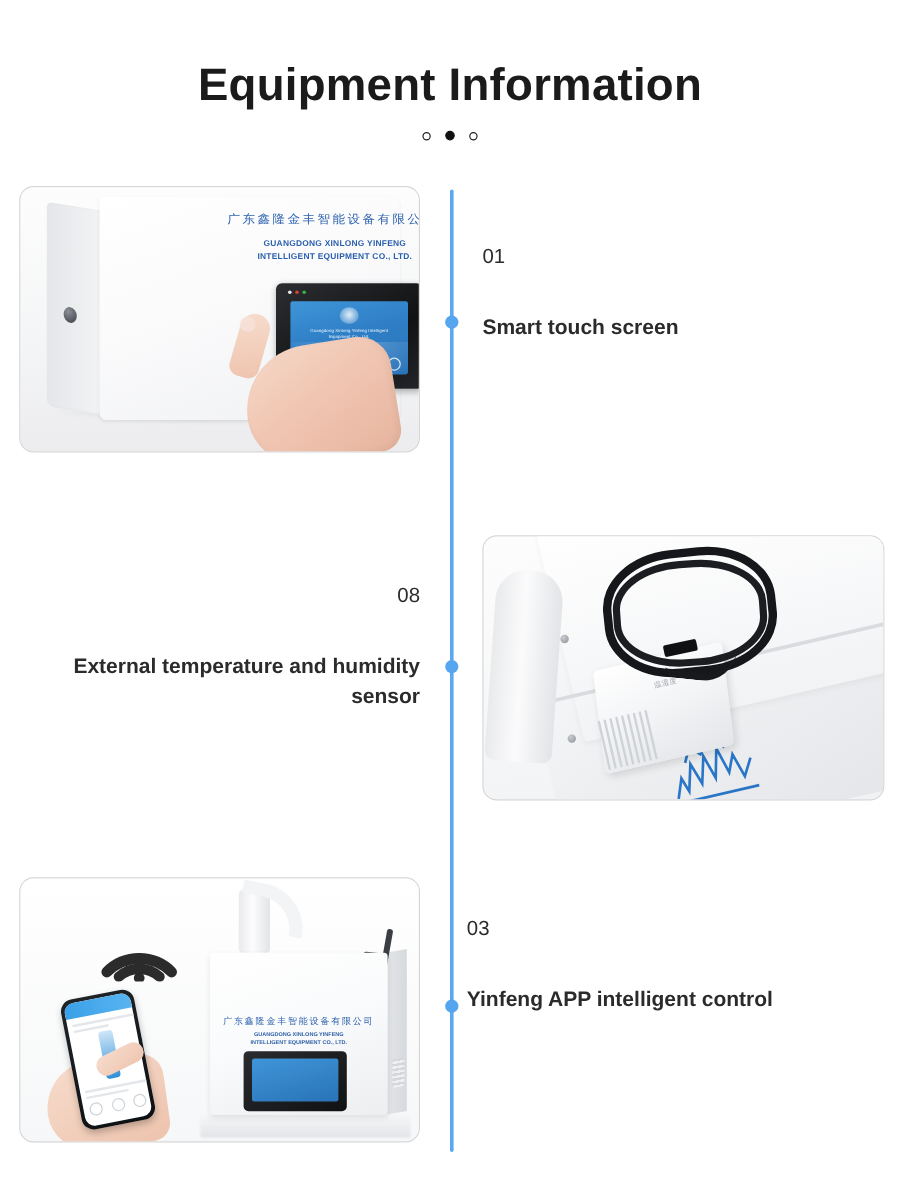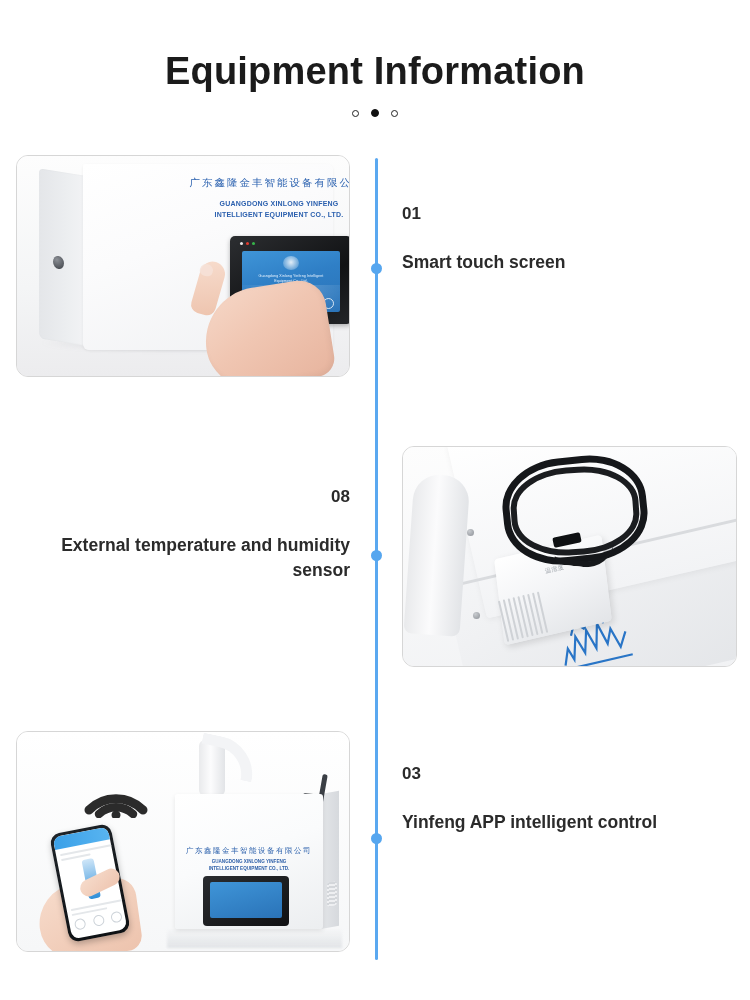--- a/index.html
+++ b/index.html
@@ -358,34 +358,34 @@
     position:absolute; left:150px; top:196px; width:175px; height:20px;
     background: linear-gradient(180deg, rgba(190,195,202,.35), rgba(255,255,255,0));
     transform: scaleY(-1);
     filter: blur(1px);
   }
 
   
   .item-text { position: absolute; }
   .item-num {
     font-size: 17px;
-    font-weight: bold;
+    font-weight: normal;
     color: #2b2b2b;
     line-height: 1;
   }
   .item-label {
     font-size: 17.5px;
     font-weight: bold;
     color: #2b2b2b;
     line-height: 25px;
-    margin-top: 28px;
+    margin-top: 38px;
   }
   .text-1 { left: 402px; top: 205px; width: 320px; text-align: left; }
   .text-2 { left: 28px;  top: 488px; width: 322px; text-align: right; }
-  .text-3 { left: 402px; top: 765px; width: 320px; text-align: left; }
+  .text-3 { left: 389px; top: 765px; width: 320px; text-align: left; }
 </style>
 </head>
 <body>
 
 <div class="page-title">Equipment Information</div>
 
 <div class="dots-nav">
   <span class="dot"></span>
   <span class="dot active"></span>
   <span class="dot"></span>

